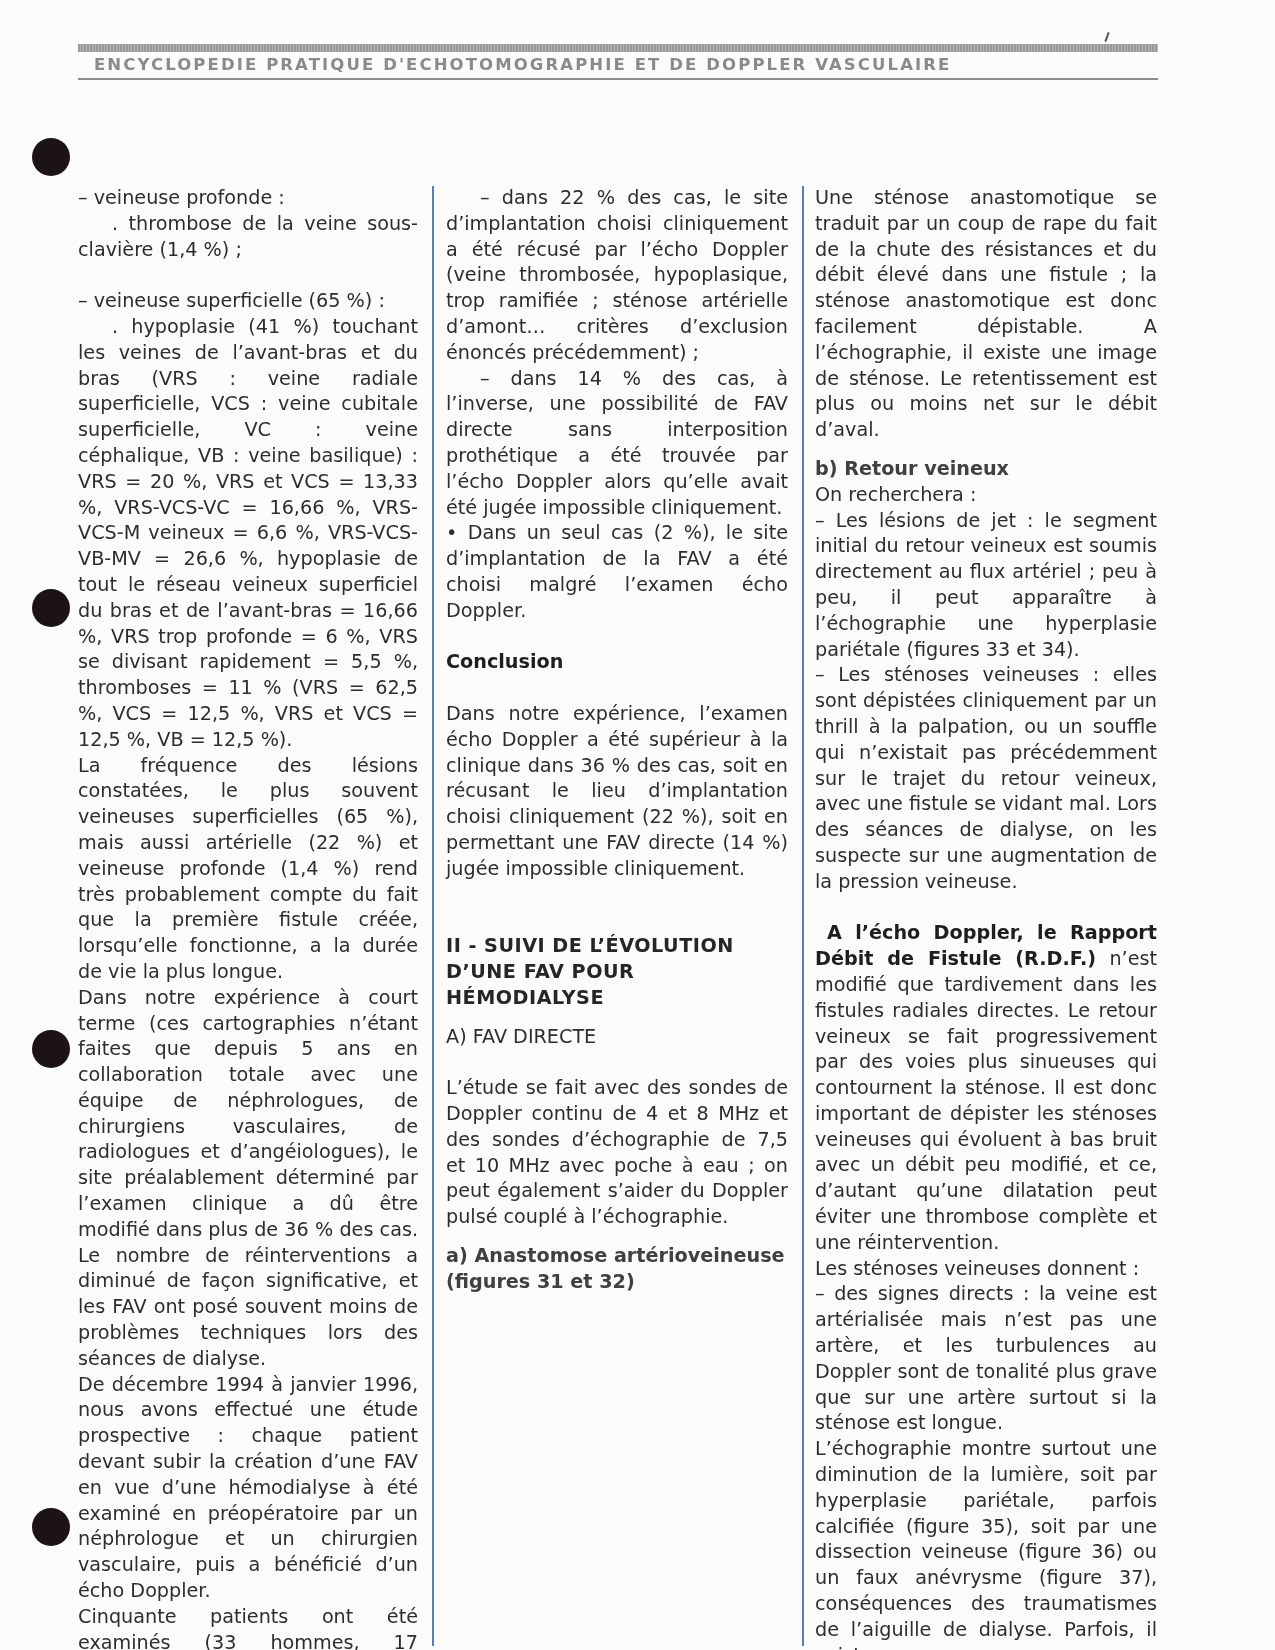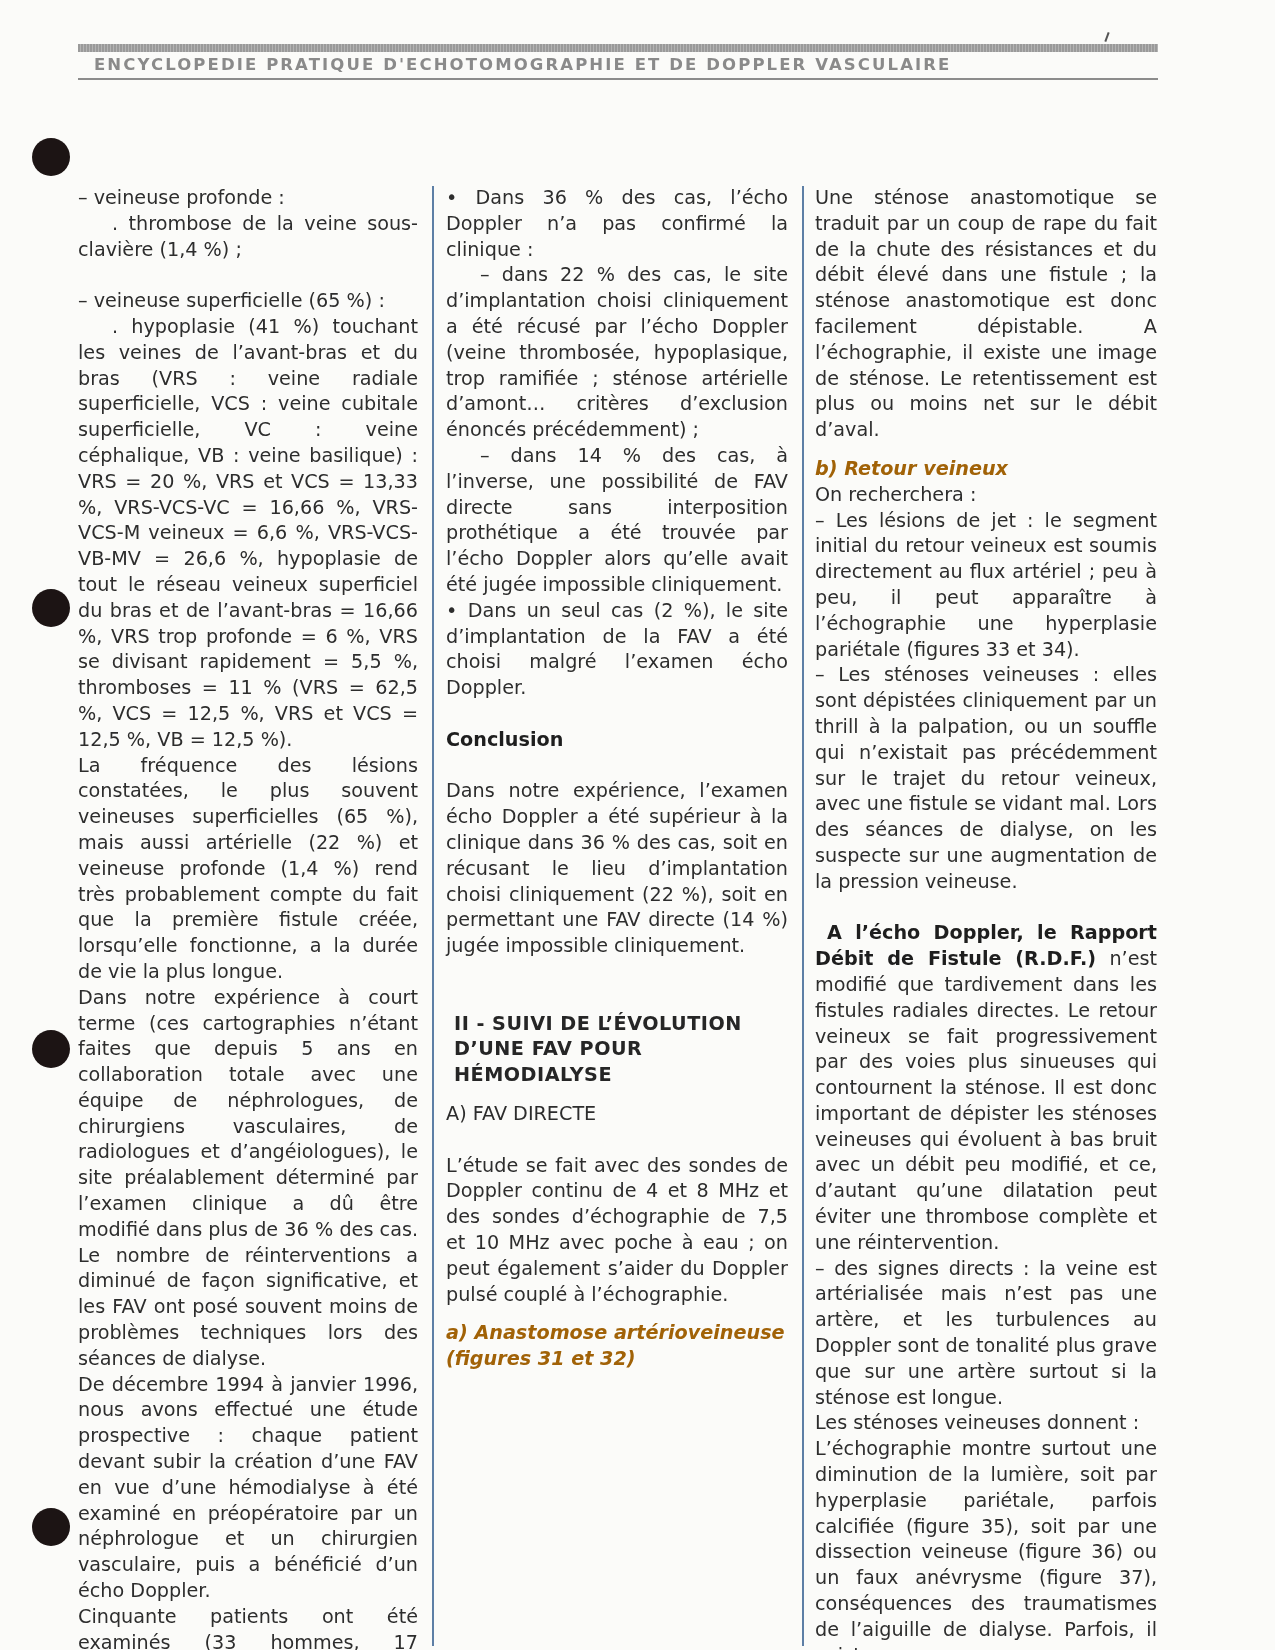--- a/index.html
+++ b/index.html
@@ -39,21 +39,21 @@
   .col-3 { left: 815px; width: 342px; }
   .col-rule {
     position: absolute; top: 186px; width: 2px; height: 1460px; background: #5d7fa6;
   }
   .rule-1 { left: 432px; }
   .rule-2 { left: 802px; }
   .indent { text-indent: 34px; }
   .gap { height: 25.8px; }
   .gap-half { height: 13px; }
   .heading-bold { font-weight: bold; color: #1e1e1e; }
-  .heading-italic { font-weight: bold; font-style: italic; color: #a16207; }
+  .heading-italic { font-weight: bold; color: #404040; }
   .heading-caps { font-weight: bold; color: #262626; letter-spacing: 0.5px; }
   .underlined { }
   .bold-inline { font-weight: bold; color: #1e1e1e; margin-left: 12px; }
 </style>
 </head>
 <body>
 
 <div class="header-mark"></div>
 <div class="header-bar"></div>
 <div class="header-title">ENCYCLOPEDIE PRATIQUE D'ECHOTOMOGRAPHIE ET DE DOPPLER VASCULAIRE</div>
@@ -74,46 +74,45 @@
   <p>– veineuse superficielle (65 %) :</p>
   <p class="indent">. hypoplasie (41 %) touchant les veines de l’avant-bras et du bras (VRS : veine radiale superficielle, VCS : veine cubitale superficielle, VC : veine céphalique, VB : veine basilique) : VRS = 20 %, VRS et VCS = 13,33 %, VRS-VCS-VC = 16,66 %, VRS-VCS-M veineux = 6,6 %, VRS-VCS-VB-MV = 26,6 %, hypoplasie de tout le réseau veineux superficiel du bras et de l’avant-bras = 16,66 %, VRS trop profonde = 6 %, VRS se divisant rapidement = 5,5 %, thromboses = 11 % (VRS = 62,5 %, VCS = 12,5 %, VRS et VCS = 12,5 %, VB = 12,5 %).</p>
   <p>La fréquence des lésions constatées, le plus souvent veineuses superficielles (65 %), mais aussi artérielle (22 %) et veineuse profonde (1,4 %) rend très probablement compte du fait que la première fistule créée, lorsqu’elle fonctionne, a la durée de vie la plus longue.</p>
   <p>Dans notre expérience à court terme (ces cartographies n’étant faites que depuis 5 ans en collaboration totale avec une équipe de néphrologues, de chirurgiens vasculaires, de radiologues et d’angéiologues), le site préalablement déterminé par l’examen clinique a dû être modifié dans plus de 36 % des cas. Le nombre de réinterventions a diminué de façon significative, et les FAV ont posé souvent moins de problèmes techniques lors des séances de dialyse.</p>
   <p>De décembre 1994 à janvier 1996, nous avons effectué une étude prospective : chaque patient devant subir la création d’une FAV en vue d’une hémodialyse à été examiné en préopératoire par un néphrologue et un chirurgien vasculaire, puis a bénéficié d’un écho Doppler.</p>
   <p>Cinquante patients ont été examinés (33 hommes, 17 femmes, dont 6 diabétiques).</p>
 
 </div>
 
 <div class="col col-2">
-  <p>• Dans 36 % des cas, l’écho Doppler n’a pas confirmé la clinique :</p>
   <p class="indent">– dans 22 % des cas, le site d’implantation choisi cliniquement a été récusé par l’écho Doppler (veine thrombosée, hypoplasique, trop ramifiée ; sténose artérielle d’amont… critères d’exclusion énoncés précédemment) ;</p>
   <p class="indent">– dans 14 % des cas, à l’inverse, une possibilité de FAV directe sans interposition prothétique a été trouvée par l’écho Doppler alors qu’elle avait été jugée impossible cliniquement.</p>
   <p>• Dans un seul cas (2 %), le site d’implantation de la FAV a été choisi malgré l’examen écho Doppler.</p>
   <div class="gap"></div>
   <p class="heading-bold">Conclusion</p>
   <div class="gap"></div>
   <p>Dans notre expérience, l’examen écho Doppler a été supérieur à la clinique dans 36 % des cas, soit en récusant le lieu d’implantation choisi cliniquement (22 %), soit en permettant une FAV directe (14 %) jugée impossible cliniquement.</p>
   <div class="gap"></div>
   <div class="gap"></div>
-  <p class="heading-caps" style="text-align:left;margin-left:8px;">II - SUIVI DE L’ÉVOLUTION D’UNE FAV POUR HÉMODIALYSE</p>
+  <p class="heading-caps" style="text-align:left;">II - SUIVI DE L’ÉVOLUTION D’UNE FAV POUR HÉMODIALYSE</p>
   <div class="gap-half"></div>
   <p>A) FAV DIRECTE</p>
   <div class="gap-half"></div>
   <div class="gap-half"></div>
   <p>L’étude se fait avec des sondes de Doppler continu de 4 et 8 MHz et des sondes d’échographie de 7,5 et 10 MHz avec poche à eau ; on peut également s’aider du Doppler pulsé couplé à l’échographie.</p>
   <div class="gap-half"></div>
   <p class="heading-italic" style="text-align:left;">a) Anastomose artérioveineuse (figures 31 et 32)</p>
 
 </div>
 
 <div class="col col-3">
   <p>Une sténose anastomotique se traduit par un coup de rape du fait de la chute des résistances et du débit élevé dans une fistule ; la sténose anastomotique est donc facilement dépistable. A l’échographie, il existe une image de sténose. Le retentissement est plus ou moins net sur le débit d’aval.</p>
   <div class="gap-half"></div>
   <p class="heading-italic">b) Retour veineux</p>
   <p>On recherchera :</p>
   <p>– Les lésions de jet : le segment initial du retour veineux est soumis directement au flux artériel ; peu à peu, il peut apparaître à l’échographie une hyperplasie pariétale (figures 33 et 34).</p>
   <p><span>– Les sténoses veineuses : </span><span class="underlined">elles sont dépistées cliniquement par un thrill à la palpation, ou un souffle qui n’existait pas précédemment</span><span> sur le trajet du retour veineux, avec une fistule se vidant mal. Lors des séances de dialyse, on les suspecte sur une augmentation de la pression veineuse.</span></p>
   <div class="gap"></div>
   <p><span class="bold-inline">A l’écho Doppler, le Rapport Débit de Fistule (R.D.F.)</span><span> n’est modifié que tardivement dans les fistules radiales directes. Le retour veineux se fait progressivement par des voies plus sinueuses qui contournent la sténose. Il est donc important de dépister les sténoses veineuses qui évoluent à bas bruit avec un débit peu modifié, et ce, d’autant qu’une dilatation peut éviter une thrombose complète et une réintervention.</span></p>
+  <p>Les sténoses veineuses donnent :</p>
   <p>– des signes directs : la veine est artérialisée mais n’est pas une artère, et les turbulences au Doppler sont de tonalité plus grave que sur une artère surtout si la sténose est longue.</p>
-  <p>Les sténoses veineuses donnent :</p>
   <p>L’échographie montre surtout une diminution de la lumière, soit par hyperplasie pariétale, parfois calcifiée (figure 35), soit par une dissection veineuse (figure 36) ou un faux anévrysme (figure 37), conséquences des traumatismes de l’aiguille de dialyse. Parfois, il existe</p>
 </div>
 
 </body></html>

